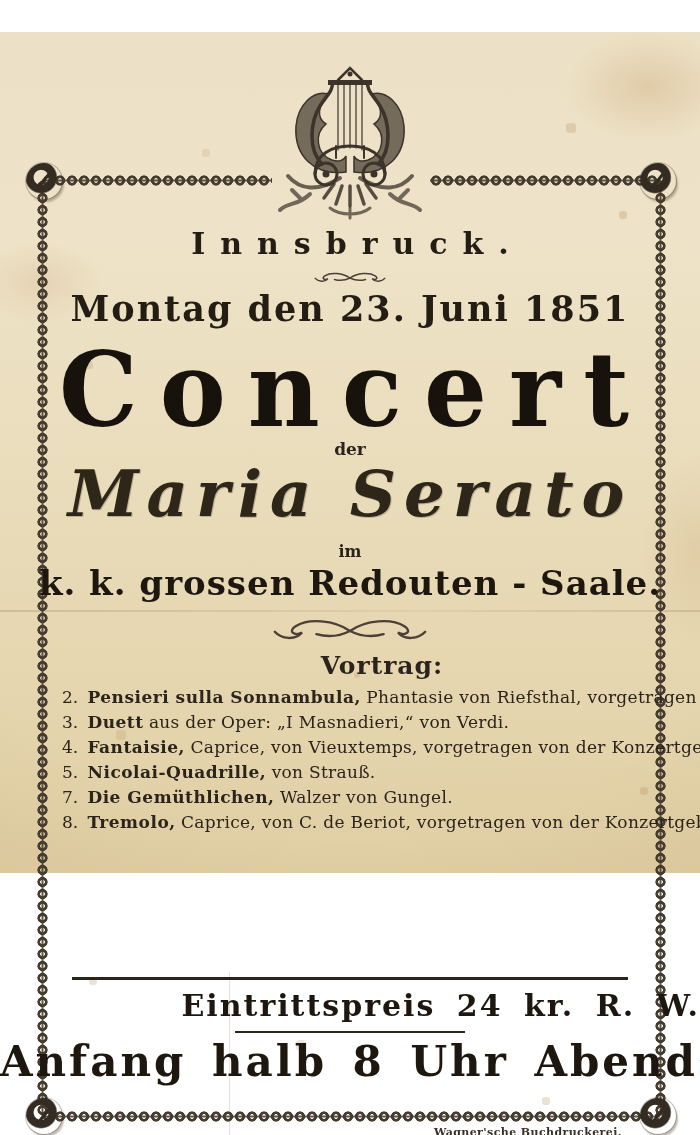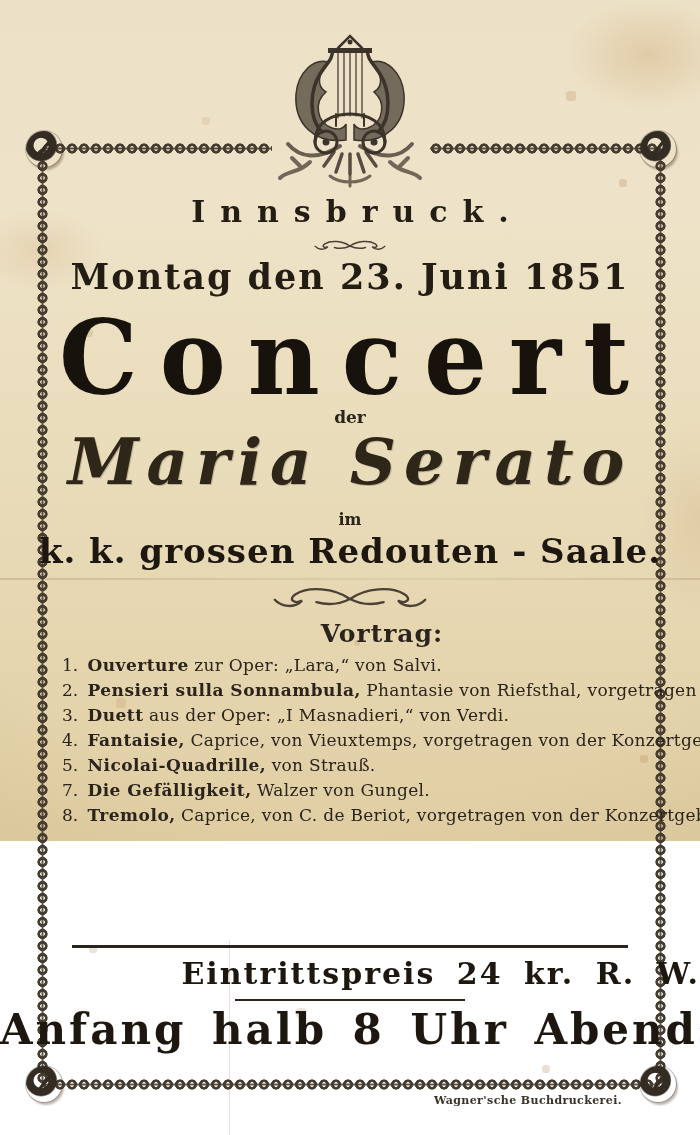--- a/index.html
+++ b/index.html
@@ -11,20 +11,21 @@
   .paper{
     position:relative;width:700px;height:841px;
     background:
       radial-gradient(ellipse 230px 160px at 130px 1095px, rgba(186,133,80,.42), rgba(186,133,80,0) 70%),
       radial-gradient(ellipse 120px 70px at 320px 1120px, rgba(186,133,80,.30), rgba(186,133,80,0) 70%),
       radial-gradient(ellipse 120px 80px at 648px 55px, rgba(197,152,96,.30), rgba(197,152,96,0) 70%),
       radial-gradient(ellipse 90px 60px at 40px 250px, rgba(200,160,110,.22), rgba(200,160,110,0) 70%),
       radial-gradient(ellipse 80px 140px at 698px 520px, rgba(198,158,108,.22), rgba(198,158,108,0) 70%),
       radial-gradient(ellipse 130% 105% at 50% 38%, rgba(0,0,0,0) 55%, rgba(146,106,56,.20) 100%),
       linear-gradient(180deg,#ece1c6 0%,#eee3c8 25%,#e9dcba 55%,#e5d5ae 80%,#e0cea3 100%);
+    margin-top: 32px;
   }
   .foxing{position:absolute;left:0;top:0;width:2px;height:2px;border-radius:50%;
     box-shadow:
       570px 95px 0 4px rgba(170,112,60,.20), 622px 182px 0 3px rgba(170,112,60,.22),
       88px 332px 0 3px rgba(170,112,60,.18), 120px 702px 0 4px rgba(170,112,60,.16),
       643px 758px 0 3px rgba(170,112,60,.2), 300px 1012px 0 4px rgba(170,112,60,.18),
       92px 948px 0 3px rgba(170,112,60,.2), 545px 1068px 0 3px rgba(170,112,60,.22),
       356px 642px 0 2px rgba(170,112,60,.18), 205px 120px 0 3px rgba(170,112,60,.14);}
   .crease-h{position:absolute;left:0;top:578px;width:700px;height:2px;
     background:linear-gradient(90deg,rgba(121,94,58,.22),rgba(121,94,58,.08) 60%,rgba(121,94,58,.2));}
@@ -157,26 +158,25 @@
   <div class="cline im">im</div>
   <div class="cline venue">k. k. grossen Redouten - Saale.</div>
 
   <svg class="flourish fl-big" viewBox="0 0 200 40">
     <path d="M100 20 C80 6 48 4 32 14 C22 20 30 27 40 22 C32 32 14 30 6 21 M100 20 C120 6 152 4 168 14 C178 20 170 27 160 22 C168 32 186 30 194 21 M100 20 C88 26 72 28 58 24 M100 20 C112 26 128 28 142 24" stroke="#4a4036" fill="none" stroke-width="3" stroke-linecap="round"></path>
   </svg>
 
   <div class="cline program-heading">Vortrag:</div>
 
   <div class="program">
-    <div class="prow"><span class="pnum">1.</span> <span class="ptitle">Ouverture</span> <span class="prest">zur Oper: „Lara,“ von Salvi.</span></div>
     <div class="prow"><span class="pnum">2.</span> <span class="ptitle">Pensieri sulla Sonnambula,</span> <span class="prest">Phantasie von Riefsthal, vorgetragen von M. Serato.</span></div>
     <div class="prow"><span class="pnum">3.</span> <span class="ptitle">Duett</span> <span class="prest">aus der Oper: „I Masnadieri,“ von Verdi.</span></div>
     <div class="prow"><span class="pnum">4.</span> <span class="ptitle">Fantaisie,</span> <span class="prest">Caprice, von Vieuxtemps, vorgetragen von der Konzertgeberin.</span></div>
     <div class="prow"><span class="pnum">5.</span> <span class="ptitle">Nicolai-Quadrille,</span> <span class="prest">von Strauß.</span></div>
-    <div class="prow"><span class="pnum">7.</span> <span class="ptitle">Die Gefälligkeit,</span> <span class="prest">Walzer von Gungel.</span></div>
+    <div class="prow"><span class="pnum">7.</span> <span class="ptitle">Die Gemüthlichen,</span> <span class="prest">Walzer von Gungel.</span></div>
     <div class="prow"><span class="pnum">8.</span> <span class="ptitle">Tremolo,</span> <span class="prest">Caprice, von C. de Beriot, vorgetragen von der Konzertgeberin.</span></div>
   </div>
 
 
   <div class="rule-full"></div>
   <div class="cline price">Eintrittspreis 24 kr. R. W.</div>
   <div class="rule-short"></div>
   <div class="cline time">Anfang halb 8 Uhr Abends.</div>
 
   <div class="printer">Wagner'sche Buchdruckerei.</div>

